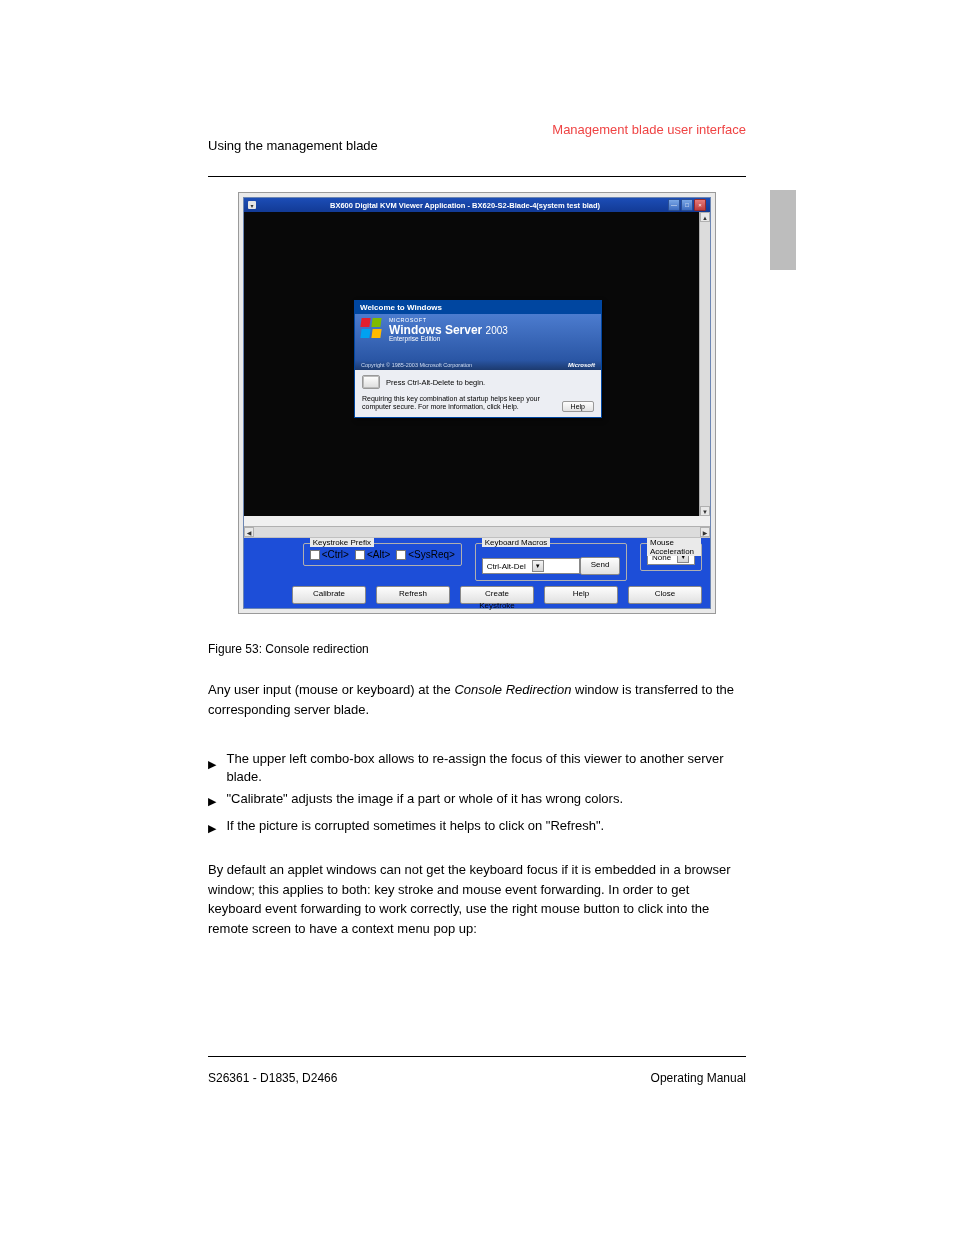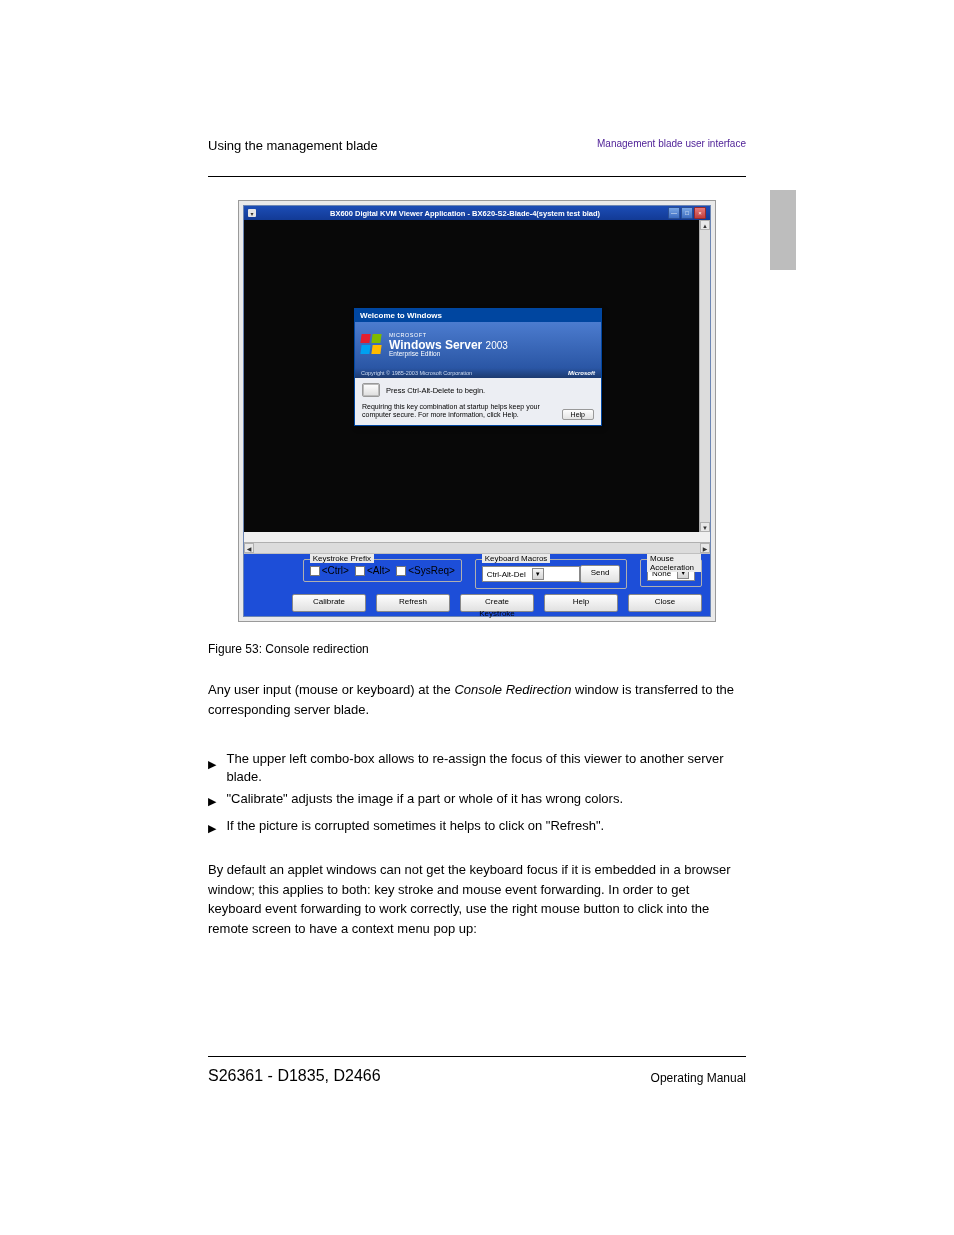--- a/index.html
+++ b/index.html
@@ -11,24 +11,24 @@
     width: 954px;
   }
   .page {
     width: 954px;
     height: 1235px;
     position: relative;
     box-sizing: border-box;
   }
   .page-number-top {
     position: absolute;
-    top: 138px;
-    right: 208px;
-    font-size: 10px;
-    color: #4c1d95;
+    top: 122px;
+    right: 208px;
+    font-size: 13px;
+    color: #ef4444;
   }
   .section-title-top {
     position: absolute;
     top: 138px;
     left: 208px;
     font-size: 13px;
     color: #000;
   }
   .hr-top {
     position: absolute;
@@ -41,21 +41,21 @@
     position: absolute;
     top: 190px;
     right: 158px;
     width: 26px;
     height: 80px;
     background: #bdbdbd;
   }
   
   .screenshot {
     position: absolute;
-    top: 200px;
+    top: 192px;
     left: 238px;
     width: 478px;
     height: 422px;
     background: #eaeaea;
     border: 1px solid #9a9a9a;
     box-sizing: border-box;
   }
   
   .viewer-window {
     position: absolute;
@@ -188,21 +188,21 @@
   }
   .welcome-titlebar {
     background: #0046a0;
     color: #fff;
     font-size: 8px;
     font-weight: bold;
     padding: 2px 5px;
   }
   .welcome-brand {
     display: flex;
-    align-items: center;
+    align-items: flex-start;
     background: linear-gradient(#4c7ccf,#2a56a5);
     height: 38px;
     padding: 4px 6px;
     position: relative;
   }
   .flag {
     width: 22px;
     height: 22px;
     position: relative;
     margin-right: 6px;
@@ -315,21 +315,21 @@
     background: #eaeaea;
     font-size: 8px;
     color: #000;
     padding: 0 3px;
   }
   .kp-box { display: flex; gap: 6px; }
   .chk-line { font-size: 10px; display: flex; align-items: center; gap: 2px; }
   .chk {
     width: 8px; height: 8px; border: 1px solid #777; background: #fff;
   }
-  .km-box { display: flex; align-items: center; }
+  .km-box { display: flex; align-items: center; margin-top: 8px; }
   .dropdown {
     border: 1px solid #888;
     background: #fff;
     font-size: 8px;
     height: 14px;
     display: flex;
     align-items: center;
     padding: 0 2px 0 4px;
     gap: 6px;
   }
@@ -407,21 +407,21 @@
     position: absolute;
     bottom: 178px;
     left: 208px;
     right: 208px;
     border-top: 1px solid #000;
   }
   .footer-left {
     position: absolute;
     bottom: 150px;
     left: 208px;
-    font-size: 16px;
+    font-size: 12px;
     color: #000;
   }
   .footer-right {
     position: absolute;
     bottom: 150px;
     right: 208px;
     font-size: 12px;
     color: #000;
   }
 </style>

